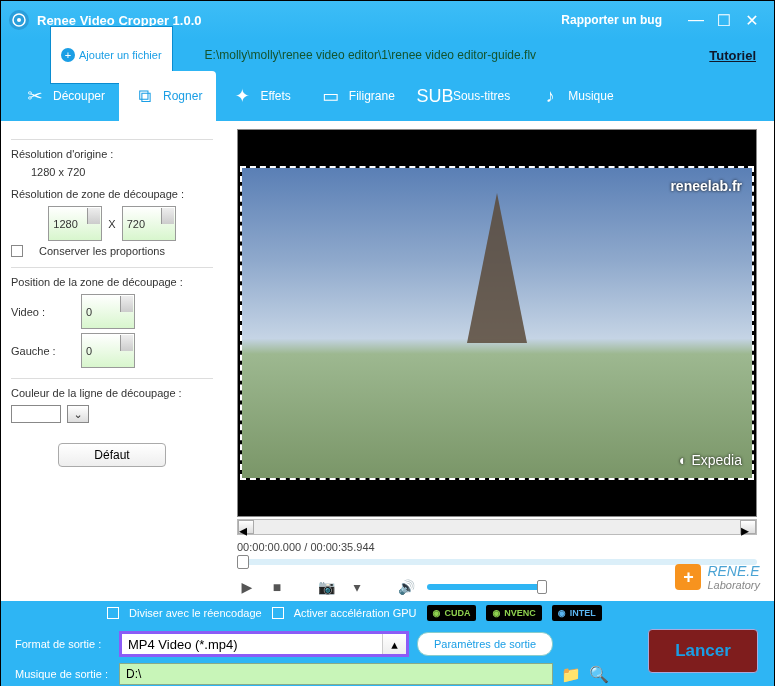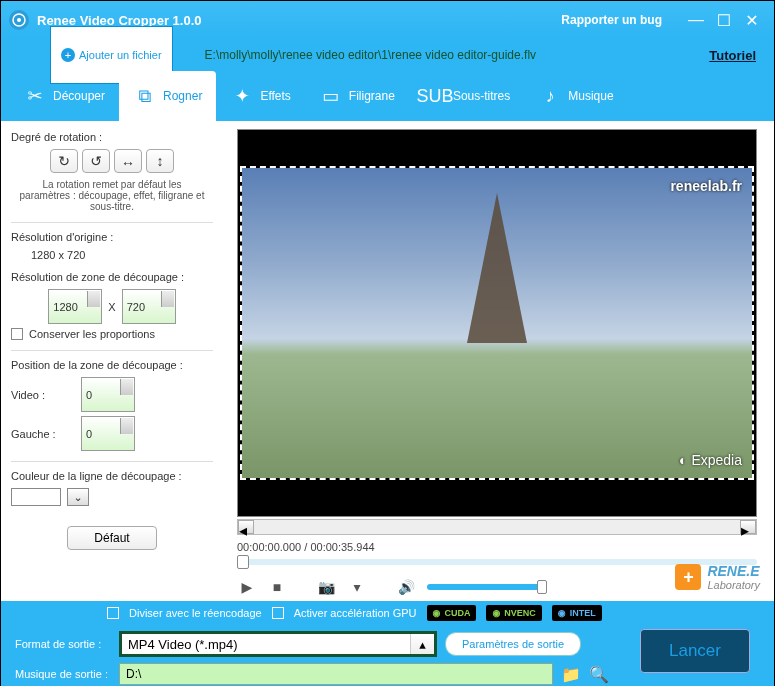--- a/index.html
+++ b/index.html
@@ -26,66 +26,66 @@
 .sidebar { width: 222px; padding: 10px; font-size: 11px; color: #333; background: #fff; }
 .side-section { margin-bottom: 10px; }
 .side-label { margin-bottom: 6px; }
 .rotation-btns { display: flex; gap: 4px; margin: 6px 0; justify-content: center; }
 .rot-btn { width: 28px; height: 24px; border: 1px solid #aaa; background: linear-gradient(#fff,#eee); border-radius: 4px; cursor: pointer; display: flex; align-items: center; justify-content: center; font-size: 14px; }
 .note-text { font-size: 10px; text-align: center; color: #555; margin: 4px 8px; }
 .hr { border-top: 1px solid #ddd; margin: 8px 0; }
 .res-row { display: flex; align-items: center; gap: 6px; margin: 4px 0; }
 .spin { width: 54px; height: 35px; border: 1px solid #999; background: linear-gradient(#fff,#d8f6cd); display: inline-flex; align-items: center; padding: 0 4px; font-size: 11px; position: relative; }
 .spin::after { content: ""; position: absolute; right: 1px; top: 1px; width: 12px; height: 16px; background: linear-gradient(#eee,#ccc); border-left: 1px solid #999; }
-.checkbox-row { display: flex; align-items: center; gap: 6px; margin: 4px 0; }
+.checkbox-row { display: flex; align-items: center; gap: 16px; margin: 4px 0; }
 .cb { width: 12px; height: 12px; border: 1px solid #888; background: #fff; }
 .label-indent { margin-left: 20px; }
 .two-col { display: flex; align-items: center; margin: 4px 0; }
 .two-col .lbl { width: 70px; }
 .color-swatch { width: 50px; height: 18px; border: 1px solid #888; background: #fff; }
 .dd-arrow { width: 22px; height: 18px; border: 1px solid #888; background: linear-gradient(#fff,#ddd); display: inline-flex; align-items: center; justify-content: center; }
-.default-btn { width: 90px; height: 24px; border: 1px solid #aaa; background: linear-gradient(#fff,#eee); border-radius: 4px; cursor: pointer; margin: 20px auto 0; display: block; font-size: 12px; }
+.default-btn { width: 108px; height: 24px; border: 1px solid #aaa; background: linear-gradient(#fff,#eee); border-radius: 4px; cursor: pointer; margin: 20px auto 0; display: block; font-size: 12px; }
 
 .preview-area { flex: 1; padding: 8px 14px; background: #fff; }
 .video-frame { width: 520px; height: 388px; background: #000; position: relative; border: 1px solid #888; }
 .crop-region { position: absolute; left: 2px; top: 36px; right: 2px; bottom: 36px; border: 2px dashed #fff; }
 .sky { position: absolute; left: 0; right: 0; top: 0; bottom: 0; background: linear-gradient(#5a7fb5 0%, #8fa9cc 30%, #c5d4e5 55%, #9db890 60%, #7a9668 100%); }
 .tower { position: absolute; left: 50%; top: 8%; width: 0; height: 0; border-left: 30px solid transparent; border-right: 30px solid transparent; border-bottom: 150px solid #5a4a3a; transform: translateX(-50%); opacity: 0.85; }
 .watermark { position: absolute; right: 10px; top: 10px; color: #fff; font-size: 14px; font-weight: bold; text-shadow: 0 0 3px #000; }
 .expedia { position: absolute; right: 10px; bottom: 10px; color: #fff; font-size: 14px; text-shadow: 0 0 3px #000; display: flex; align-items: center; gap: 4px; }
 .scrollbar { width: 520px; height: 16px; background: #eee; border: 1px solid #bbb; margin-top: 2px; position: relative; }
 .scroll-btn { width: 16px; height: 14px; background: linear-gradient(#fff,#ddd); border: 1px solid #aaa; position: absolute; top: 0; }
 .timecode { font-size: 11px; color: #444; margin-top: 6px; }
 .slider-track { width: 520px; height: 6px; background: #dbeff9; border-radius: 3px; margin-top: 6px; position: relative; }
 .slider-thumb { width: 12px; height: 14px; background: #fff; border: 1px solid #888; border-radius: 2px; position: absolute; left: 0; top: -4px; }
 .controls { display: flex; align-items: center; gap: 10px; margin-top: 12px; }
 .ctrl-btn { width: 20px; height: 20px; display: flex; align-items: center; justify-content: center; cursor: pointer; font-size: 14px; color: #555; }
 .vol-track { width: 120px; height: 6px; background: #2eb5f4; border-radius: 3px; position: relative; }
 .vol-thumb { width: 10px; height: 14px; background: #fff; border: 1px solid #888; border-radius: 2px; position: absolute; right: 0; top: -4px; }
 .rene-logo { position: absolute; right: 14px; bottom: 94px; display: flex; align-items: center; gap: 6px; }
 .rene-cross { width: 26px; height: 26px; background: #f7931e; border-radius: 4px; display: flex; align-items: center; justify-content: center; color: #fff; font-weight: bold; font-size: 18px; }
-.rene-text { color: #4aa3d4; font-size: 14px; font-style: italic; font-weight: bold; }
+.rene-text { color: #4aa3d4; font-size: 14px; font-style: italic; font-weight: normal; }
 .rene-sub { color: #888; font-size: 11px; font-style: italic; }
 
 .options-row { height: 24px; background: #2eb5f4; display: flex; align-items: center; padding-left: 106px; gap: 10px; font-size: 11px; color: #fff; }
 .opt-cb { width: 12px; height: 12px; border: 1px solid #fff; background: #2eb5f4; }
 .gpu-badge { height: 16px; background: #000; color: #8fd14f; font-size: 9px; padding: 0 6px; border-radius: 2px; display: inline-flex; align-items: center; gap: 4px; font-weight: bold; }
 .gpu-badge.nv { color: #8fd14f; }
 .gpu-badge.intel { color: #5bb5f0; }
 
 .bottom-bar { height: 64px; background: #2eb5f4; padding: 6px 14px; display: flex; flex-direction: column; gap: 6px; position: relative; }
 .row { display: flex; align-items: center; gap: 8px; }
 .bottom-label { color: #fff; font-size: 11px; width: 96px; }
-.format-select { width: 318px; height: 26px; background: #fff; border: 3px solid #14532d; display: flex; align-items: center; padding: 0 6px; font-size: 13px; position: relative; }
+.format-select { width: 290px; height: 26px; background: #fff; border: 3px solid #8b5cf6; display: flex; align-items: center; padding: 0 6px; font-size: 13px; position: relative; }
 .format-arrow { position: absolute; right: 0; top: 0; width: 24px; height: 20px; border-left: 1px solid #ccc; display: flex; align-items: center; justify-content: center; background: linear-gradient(#fff,#eee); }
 .settings-btn { height: 24px; background: #fff; border: 1px solid #8cc; color: #1a9ee5; font-size: 11px; padding: 0 16px; border-radius: 11px; cursor: pointer; }
 .folder-input { width: 434px; height: 22px; background: #c8f5b8; border: 1px solid #8a8; padding: 0 6px; font-size: 12px; }
 .folder-icon { width: 20px; height: 18px; cursor: pointer; color: #0a5a8c; font-size: 16px; }
 .search-icon-b { width: 18px; height: 18px; cursor: pointer; color: #0a8cd0; font-size: 16px; }
-.launch-btn { position: absolute; right: 24px; top: 4px; width: 110px; height: 44px; background: #0c4a6e; border: 1px solid #aad; border-radius: 4px; color: #1a9ee5; font-size: 17px; cursor: pointer; }
+.launch-btn { position: absolute; right: 16px; top: 4px; width: 110px; height: 44px; background: #7f1d1d; border: 1px solid #aad; border-radius: 4px; color: #1a9ee5; font-size: 17px; cursor: pointer; font-weight: bold; }
 
 .plus-icon::before { content: "+"; display: inline-block; width: 14px; height: 14px; background: #1a9ee5; color: #fff; border-radius: 50%; text-align: center; line-height: 14px; font-size: 11px; margin-right: 4px; }
 </style>
 </head>
 <body>
 <div class="window">
 
 <div class="titlebar">
   <div class="logo-icon">
     <svg width="14" height="14" viewBox="0 0 14 14">
@@ -131,30 +131,20 @@
   </div>
   <div class="tab">
     <span class="tab-icon">♪</span>
     <span>Musique</span>
   </div>
 </div>
 
 <div class="main">
 
   <div class="sidebar">
-    <div class="side-section">
-      <div class="side-label">Degré de rotation :</div>
-      <div class="rotation-btns">
-        <div class="rot-btn">↻</div>
-        <div class="rot-btn">↺</div>
-        <div class="rot-btn">↔</div>
-        <div class="rot-btn">↕</div>
-      </div>
-      <div class="note-text">La rotation remet par défaut les paramètres : découpage, effet, filigrane et sous-titre.</div>
-    </div>
     <div class="hr"></div>
     <div class="side-section">
       <div class="side-label">Résolution d'origine :</div>
       <div class="label-indent">1280 x 720</div>
     </div>
     <div class="side-section">
       <div class="side-label">Résolution de zone de découpage :</div>
       <div class="res-row" style="justify-content:center">
         <div class="spin">
               <span>1280</span>

